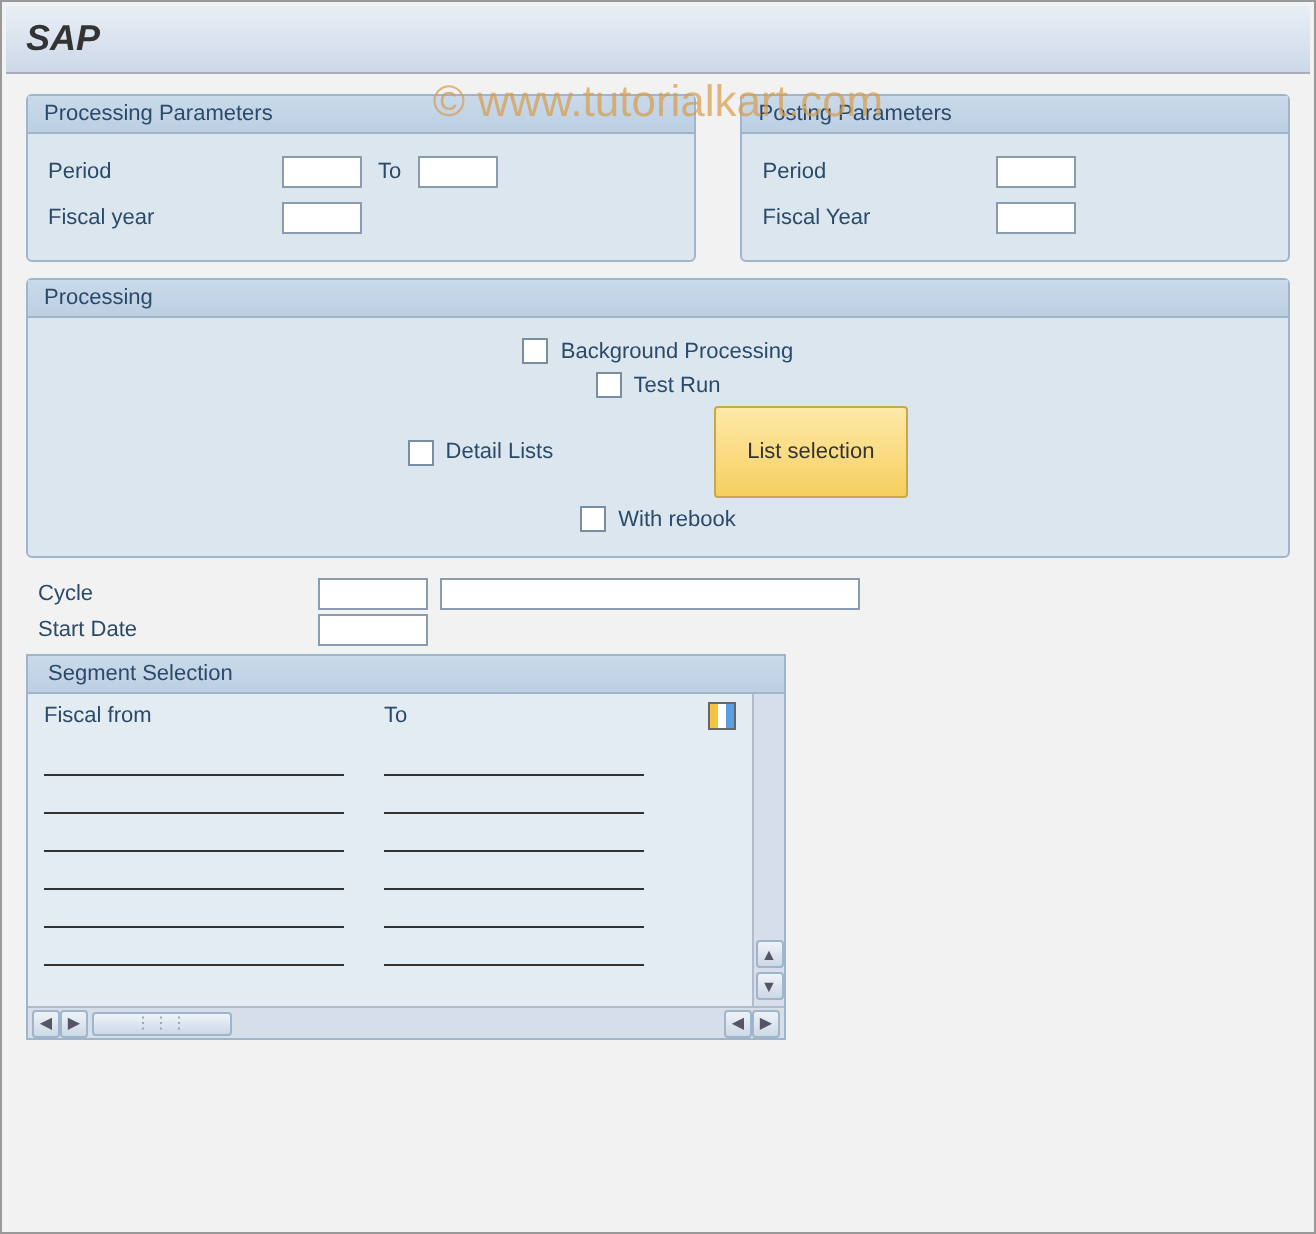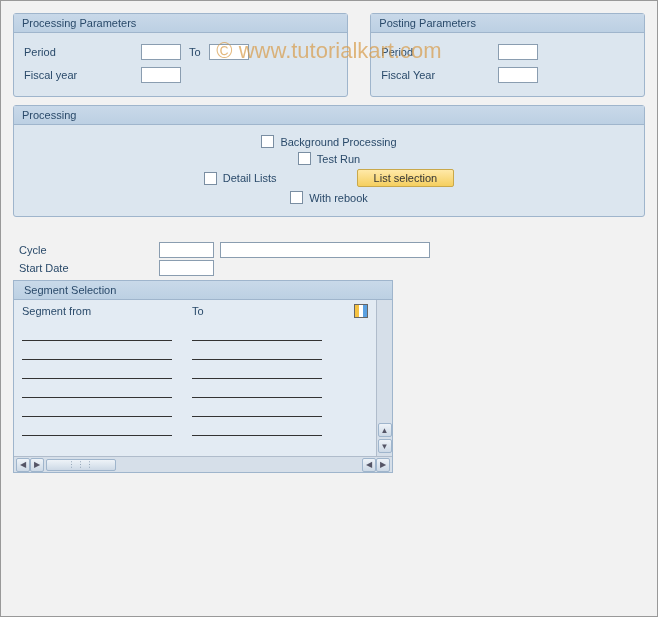--- a/index.html
+++ b/index.html
@@ -48,21 +48,21 @@
       gap: 22px;
       margin-bottom: 8px;
     }
     .panel {
       background: #dce6ef;
       border: 1px solid #9fb5cc;
       border-radius: 3px;
     }
     .panel.left { flex: 1.1; }
     .panel.right { flex: 0.9; }
-    .panel.full { width: 100%; margin-bottom: 25px; }
+    .panel.full { width: 100%; margin-bottom: 10px; }
     .panel-title {
       background: linear-gradient(to bottom, #c9d9e9, #bcd0e3);
       padding: 3px 8px;
       border-bottom: 1px solid #9fb5cc;
       color: #2a4a6a;
       font-size: 11px;
     }
     .panel-body {
       padding: 6px 10px 8px 10px;
     }
@@ -104,21 +104,21 @@
       align-items: center;
       margin: 4px 0;
       color: #2a4a6a;
       justify-content: center;
     }
     .btn-list {
       margin-left: 80px;
       background: linear-gradient(to bottom, #ffe9a8, #f5cf5f);
       border: 1px solid #c9a84a;
       border-radius: 2px;
-      padding: 2px 16px;
+      padding: 16px 16px;
       color: #333;
       font-size: 11px;
       cursor: pointer;
     }
     .plain-row {
       display: flex;
       align-items: center;
       margin: 2px 0 2px 6px;
     }
     .plain-label {
@@ -233,20 +233,23 @@
       color: #8a9db0;
       font-size: 8px;
       letter-spacing: 1px;
     }
     .hscroll-group { display: flex; }
   </style>
 </head>
 <body>
 
 <div class="outer-frame">
+  <div class="title-bar">
+    <h1>SAP</h1>
+  </div>
   <div class="watermark">© www.tutorialkart.com</div>
 
   <div class="content">
 
     <div class="top-panels">
 
       <div class="panel left">
         <div class="panel-title">Processing Parameters</div>
         <div class="panel-body">
           <div class="field-row">
@@ -309,21 +312,21 @@
     <div class="plain-row">
       <span class="plain-label">Start Date</span>
       <input class="text-input w55" value="" style="">
     </div>
 
     <div class="segment-panel">
       <div class="segment-title">Segment Selection</div>
       <div class="segment-body">
         <div class="segment-cols">
           <div class="seg-header">
-            <span class="seg-col1">Segment from</span>
+            <span class="seg-col1">Fiscal from</span>
             <span class="seg-col2">To</span>
             <span class="seg-icon">
                 <span class="col-icon"></span>
               </span>
           </div>
           <div class="seg-rows">
             <div class="seg-row">
                 <input class="seg-field" style="">
                 <input class="seg-field col2" style="">
               </div>

